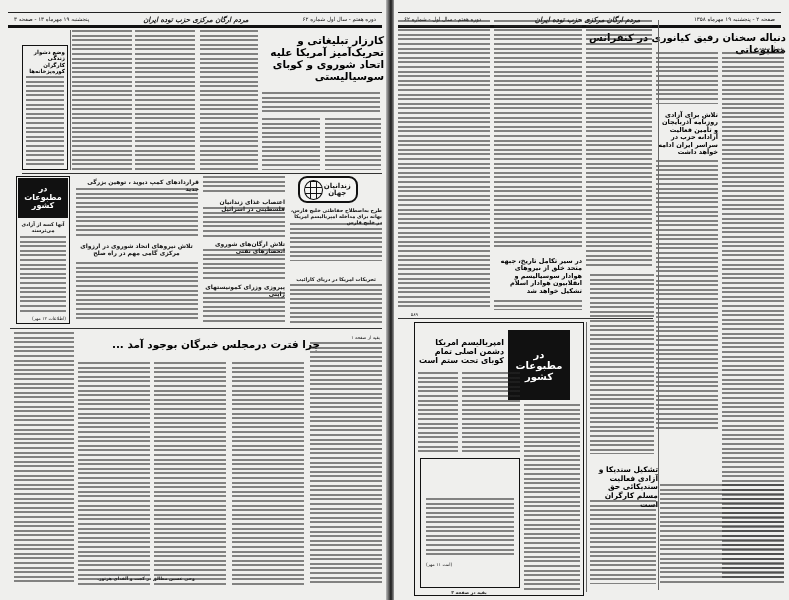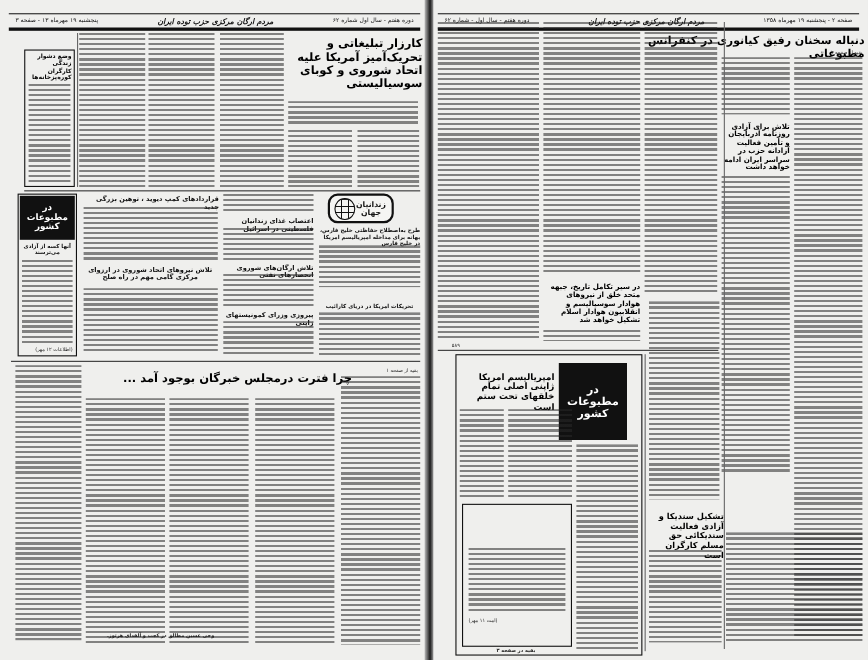--- a/index.html
+++ b/index.html
@@ -121,21 +121,21 @@
   <div class="lines" style="left:100px; top:300px; width:88px; height:10px;"></div>
   <div class="foot" style="left:4px; top:312px; width:20px;">۵۸۹</div>
   <div class="hrule" style="left:4px; top:318px; width:255px;"></div>
 
   <div class="box" style="left:20px; top:322px; width:170px; height:274px;"></div>
   <div class="blackbox" style="left:114px; top:330px; width:62px; height:70px; font-size:10px;">
     <span>در</span>
     <span>مطبوعات</span>
     <span>کشور</span>
   </div>
-  <div class="headline" style="left:24px; top:338px; width:86px; font-size:8px;">امپریالیسم امریکا ژاپنی اصلی تمام خلقهای تحت ستم است</div>
+  <div class="headline" style="left:24px; top:338px; width:86px; font-size:8px;">امپریالیسم امریکا دشمن اصلی تمام کوبای تحت ستم است</div>
   <div class="lines" style="left:130px; top:404px; width:56px; height:188px;"></div>
   <div class="lines" style="left:68px; top:372px; width:58px; height:82px;"></div>
   <div class="lines" style="left:24px; top:372px; width:40px; height:82px;"></div>
 
   <div class="box" style="left:26px; top:458px; width:100px; height:130px; border-width:1px;"></div>
   <div class="lines" style="left:32px; top:498px; width:88px; height:60px;"></div>
   <div class="foot" style="left:32px; top:562px; width:88px; text-align:left;">(امت ۱۱ مهر)</div>
   <div class="foot" style="left:30px; top:590px; width:90px; text-align:center; font-weight:bold;">بقیه در صفحه ۳</div>
 
   <div class="lines" style="left:196px; top:274px; width:64px; height:180px;"></div>

